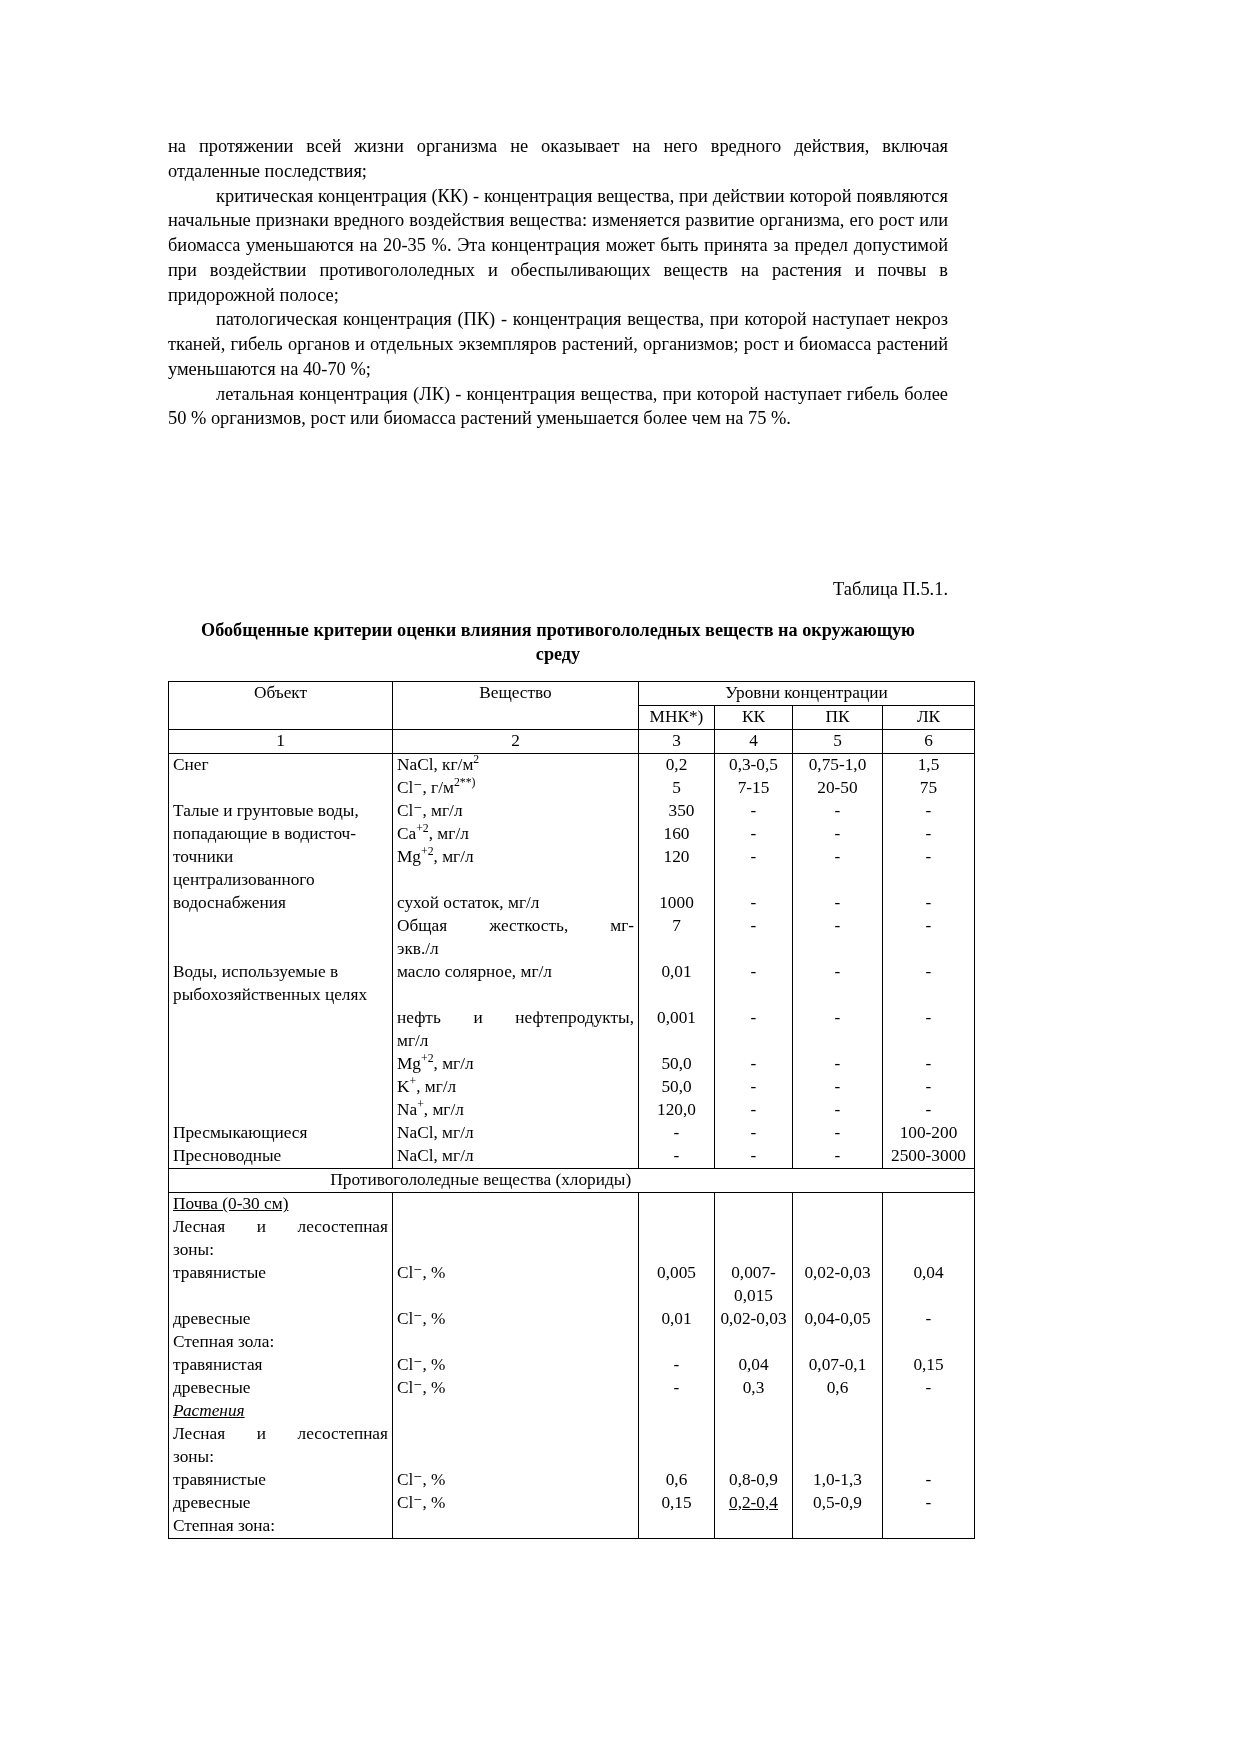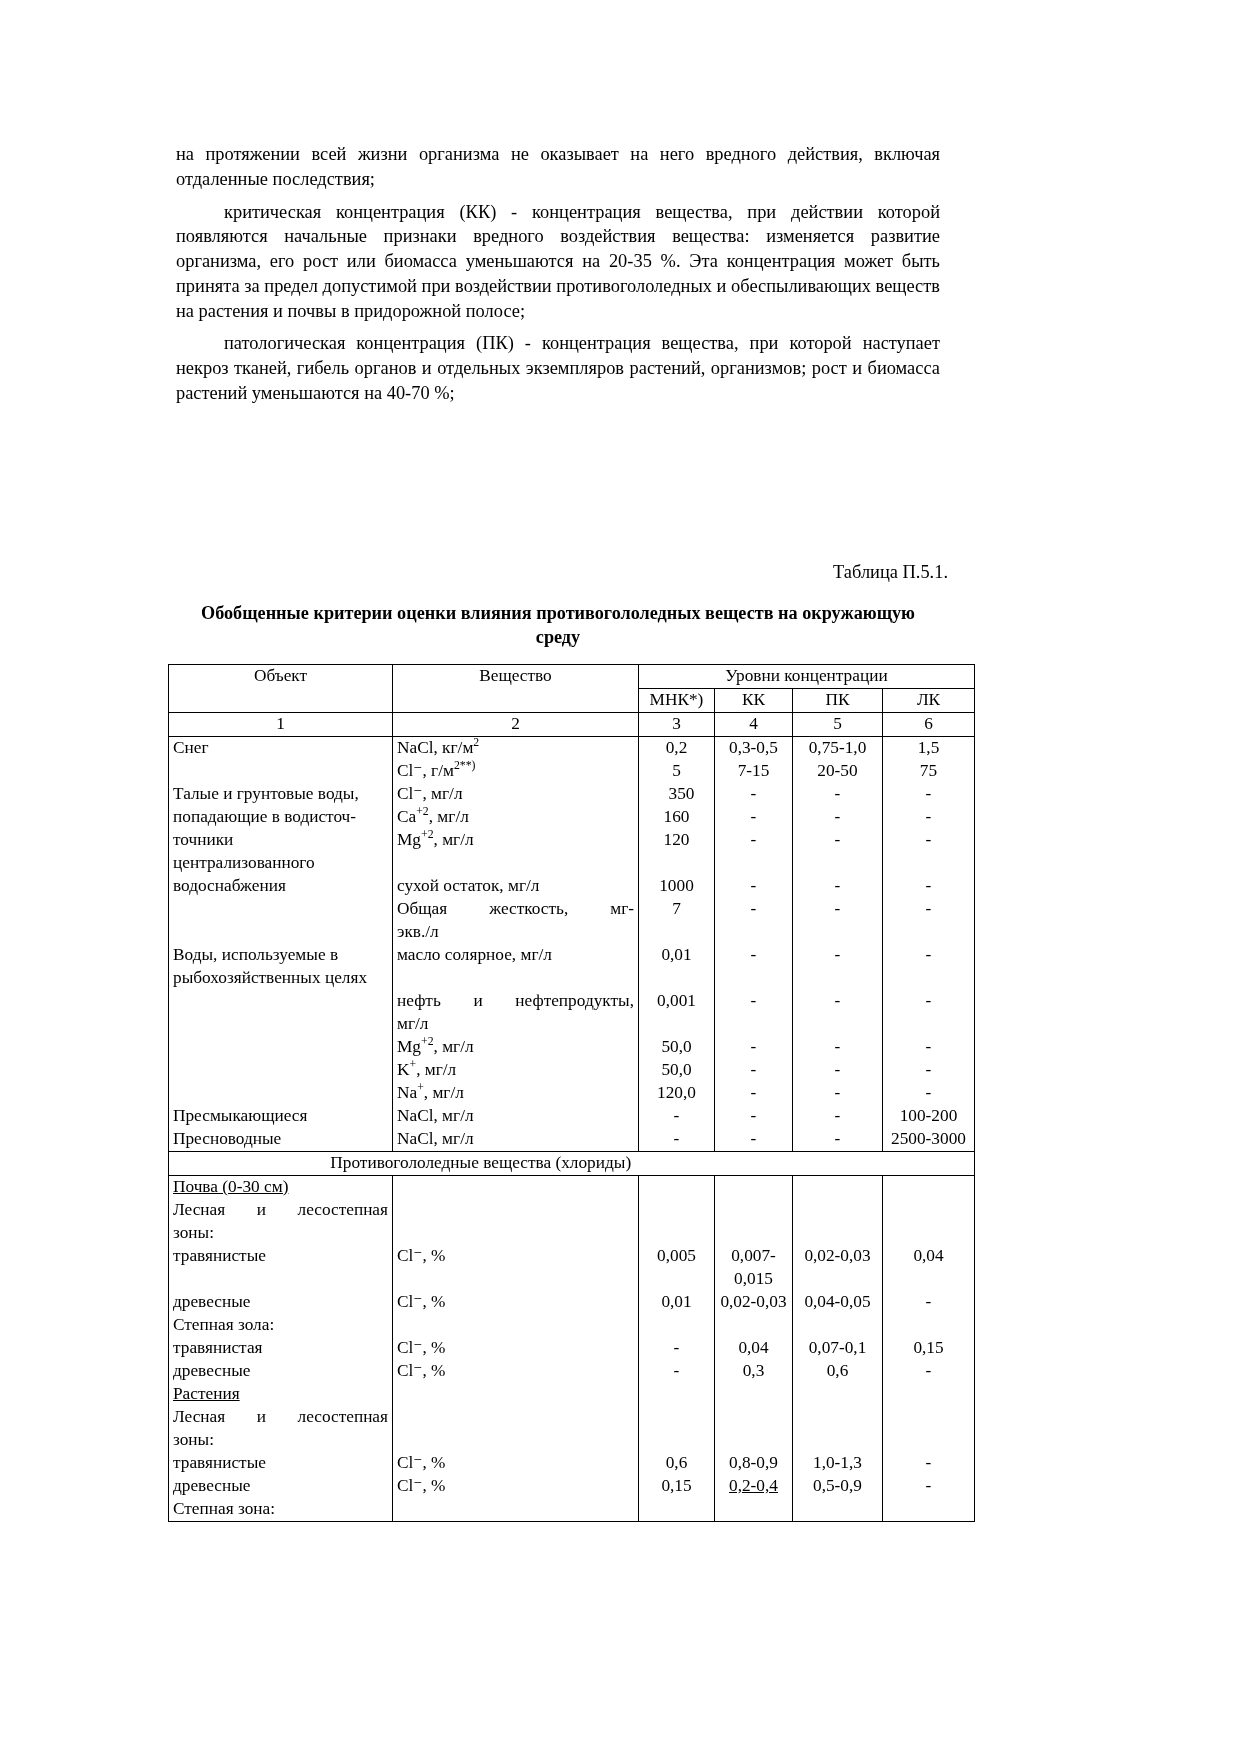--- a/index.html
+++ b/index.html
@@ -21,21 +21,21 @@
     top: 0;
     width: 780px;
   }
   .prose {
     padding-top: 134px;
     font-size: 18.4px;
     line-height: 1.345;
     text-align: justify;
   }
   .prose p {
-    margin: 8px;
+    margin: 0;
     text-indent: 0;
   }
   .prose p.ind {
     text-indent: 48px;
   }
   .spacer-block {
     height: 148px;
   }
   .table-label {
     text-align: right;
@@ -78,20 +78,21 @@
 </style>
 </head>
 <body>
 
 <div class="page">
 
   <div class="prose">
     <p>на протяжении всей жизни организма не оказывает на него вредного действия, включая отдаленные последствия;</p>
     <p class="ind">критическая концентрация (КК) - концентрация вещества, при действии которой появляются начальные признаки вредного воздействия вещества: изменяется развитие организма, его рост или биомасса уменьшаются на 20-35 %. Эта концентрация может быть принята за предел допустимой при воздействии противогололедных и обеспыливающих веществ на растения и почвы в придорожной полосе;</p>
     <p class="ind">патологическая концентрация (ПК) - концентрация вещества, при которой наступает некроз тканей, гибель органов и отдельных экземпляров растений, организмов; рост и биомасса растений уменьшаются на 40-70 %;</p>
+    <p class="ind">летальная концентрация (ЛК) - концентрация вещества, при которой наступает гибель более 50 % организмов, рост или биомасса растений уменьшается более чем на 75 %.</p>
   </div>
 
   <div class="spacer-block"></div>
 
   <div class="table-label">Таблица П.5.1.</div>
   <div class="table-title">Обобщенные критерии оценки влияния противогололедных веществ на окружающую среду</div>
 
   <table class="crit">
     <colgroup>
       <col class="c-obj">
@@ -342,21 +343,21 @@
         </tr>
         <tr>
           <td style="border-top: none; border-bottom: none;">древесные</td>
           <td style="border-top: none; border-bottom: none;">Cl⁻, %</td>
           <td class="ctr" style="border-top: none; border-bottom: none;">-</td>
           <td class="ctr" style="border-top: none; border-bottom: none;">0,3</td>
           <td class="ctr" style="border-top: none; border-bottom: none;">0,6</td>
           <td class="ctr" style="border-top: none; border-bottom: none;">-</td>
         </tr>
         <tr>
-          <td style="border-top: none; border-bottom: none;"><span class="u">Растения</span></td>
+          <td style="border-top: none; border-bottom: none; font-style: italic;"><span class="u">Растения</span></td>
           <td style="border-top: none; border-bottom: none;"></td>
           <td class="ctr" style="border-top: none; border-bottom: none;"></td>
           <td class="ctr" style="border-top: none; border-bottom: none;"></td>
           <td class="ctr" style="border-top: none; border-bottom: none;"></td>
           <td class="ctr" style="border-top: none; border-bottom: none;"></td>
         </tr>
         <tr>
           <td class="just" style="border-top: none; border-bottom: none;">Лесная и лесостепная</td>
           <td style="border-top: none; border-bottom: none;"></td>
           <td class="ctr" style="border-top: none; border-bottom: none;"></td>

